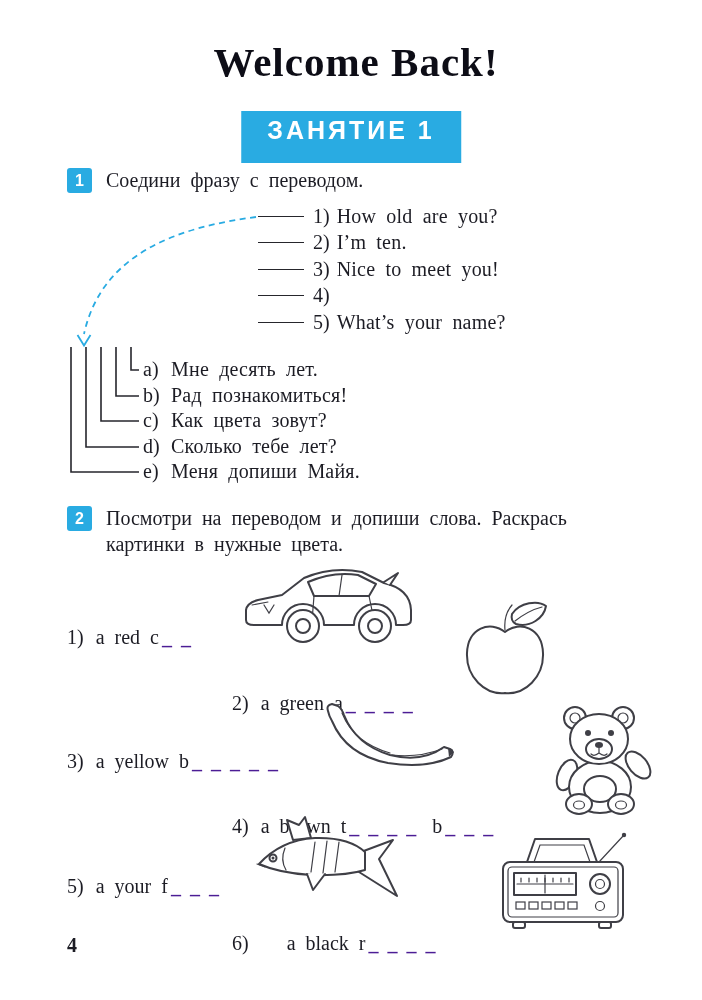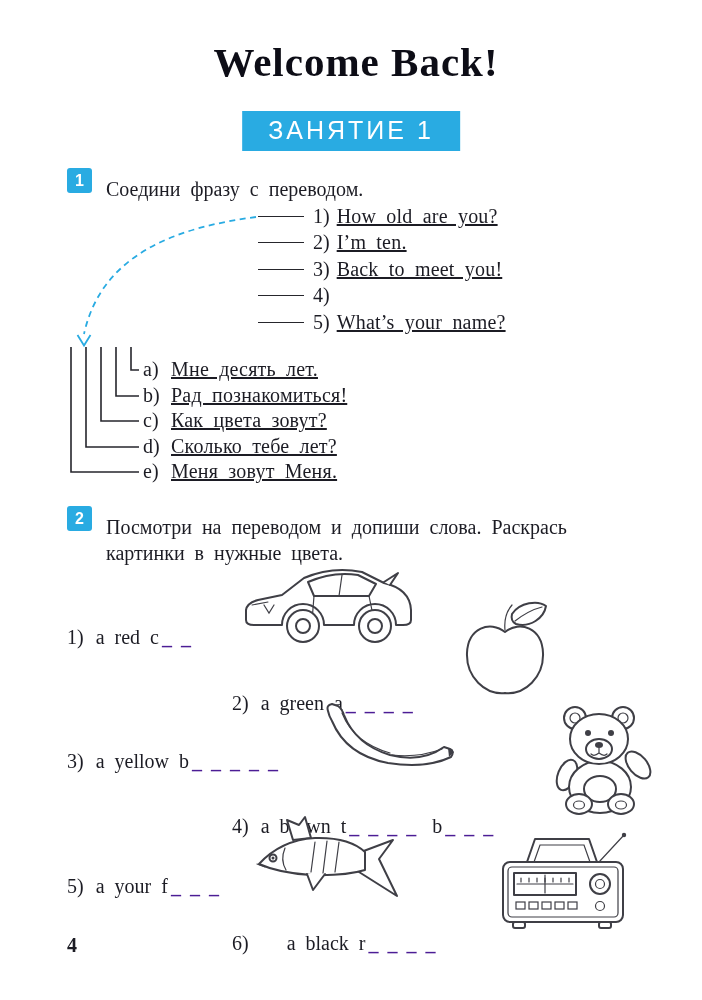--- a/index.html
+++ b/index.html
@@ -10,36 +10,36 @@
   .abs{position:absolute;}
   
   .title{
     top:40px;left:0;width:702px;text-align:center;
     font-size:41px;font-weight:bold;letter-spacing:1px;color:#0d0d16;line-height:1.1;
   }
   
   .banner{
     top:111px;left:50%;transform:translateX(-50%);
     background:#29abe2;color:#fff;
-    font-family:"Liberation Sans", sans-serif;font-weight:normal;
-    font-size:25px;letter-spacing:3px;padding:5px 26px 6px 26px;white-space:nowrap;
+    font-family:"Liberation Sans", sans-serif;font-weight:bold;
+    font-size:25px;letter-spacing:3px;padding:5px 26px 18px 26px;white-space:nowrap;
   }
   
   .ex-head{display:flex;align-items:flex-start;gap:14px;}
   .ex-num{
     flex:0 0 auto;width:25px;height:25px;background:#29abe2;color:#fff;border-radius:3px;
     font-family:"Liberation Sans", sans-serif;font-weight:bold;font-size:16px;
     display:flex;align-items:center;justify-content:center;margin-top:1px;
   }
-  .instr{font-size:20px;line-height:26px;word-spacing:5px;margin-top:9px;}
+  .instr{font-size:20px;line-height:26px;word-spacing:5px;}
   
   .erow{display:flex;align-items:center;height:26.5px;font-size:20px;}
   .mline{display:inline-block;width:46px;border-top:1.6px solid #26262c;margin-right:9px;}
   .pnum{margin-right:7px;}
-  .ptext{word-spacing:5px;letter-spacing:0.2px;text-decoration:underline;}
+  .ptext{word-spacing:5px;letter-spacing:0.2px;}
   .rrow{display:flex;align-items:center;height:25.5px;font-size:20px;}
   .rletter{width:28px;flex:0 0 auto;}
   
   .item{display:flex;align-items:baseline;font-size:20px;white-space:nowrap;}
   .inum{margin-right:12px;}
   .inum-wide{margin-right:38px;}
   .ilabel{word-spacing:5px;margin-right:3px;margin-top:34px;}
   .ilabel2{word-spacing:5px;margin-left:14px;margin-right:3px;}
   .blank{color:#4c1d95;font-weight:bold;letter-spacing:2px;}
   .pageno{font-size:20px;font-weight:bold;}
@@ -81,21 +81,21 @@
       <span class="ptext">How old are you?</span>
     </div>
     <div class="erow">
       <span class="mline"></span>
       <span class="pnum">2)</span>
       <span class="ptext">I’m ten.</span>
     </div>
     <div class="erow">
       <span class="mline"></span>
       <span class="pnum">3)</span>
-      <span class="ptext">Back to meet you!</span>
+      <span class="ptext">Nice to meet you!</span>
     </div>
     <div class="erow">
       <span class="mline"></span>
       <span class="pnum">4)</span>
     </div>
     <div class="erow">
       <span class="mline"></span>
       <span class="pnum">5)</span>
       <span class="ptext">What’s your name?</span>
     </div>
@@ -113,21 +113,21 @@
     <div class="rrow">
       <span class="rletter">c)</span>
       <span class="ptext">Как цвета зовут?</span>
     </div>
     <div class="rrow">
       <span class="rletter">d)</span>
       <span class="ptext">Сколько тебе лет?</span>
     </div>
     <div class="rrow">
       <span class="rletter">e)</span>
-      <span class="ptext">Меня зовут Меня.</span>
+      <span class="ptext">Меня допиши Майя.</span>
     </div>
   </div>
 
   <div class="abs ex-head" style="left:62px;top:505px;width:560px;">
     <span class="ex-num">2</span>
     <span class="instr" style="width:520px;">Посмотри на переводом и допиши слова. Раскрась картинки в нужные цвета.</span>
   </div>
 
   <div class="abs item" style="left:62px;top:592px;">
     <span class="inum">1)</span>

